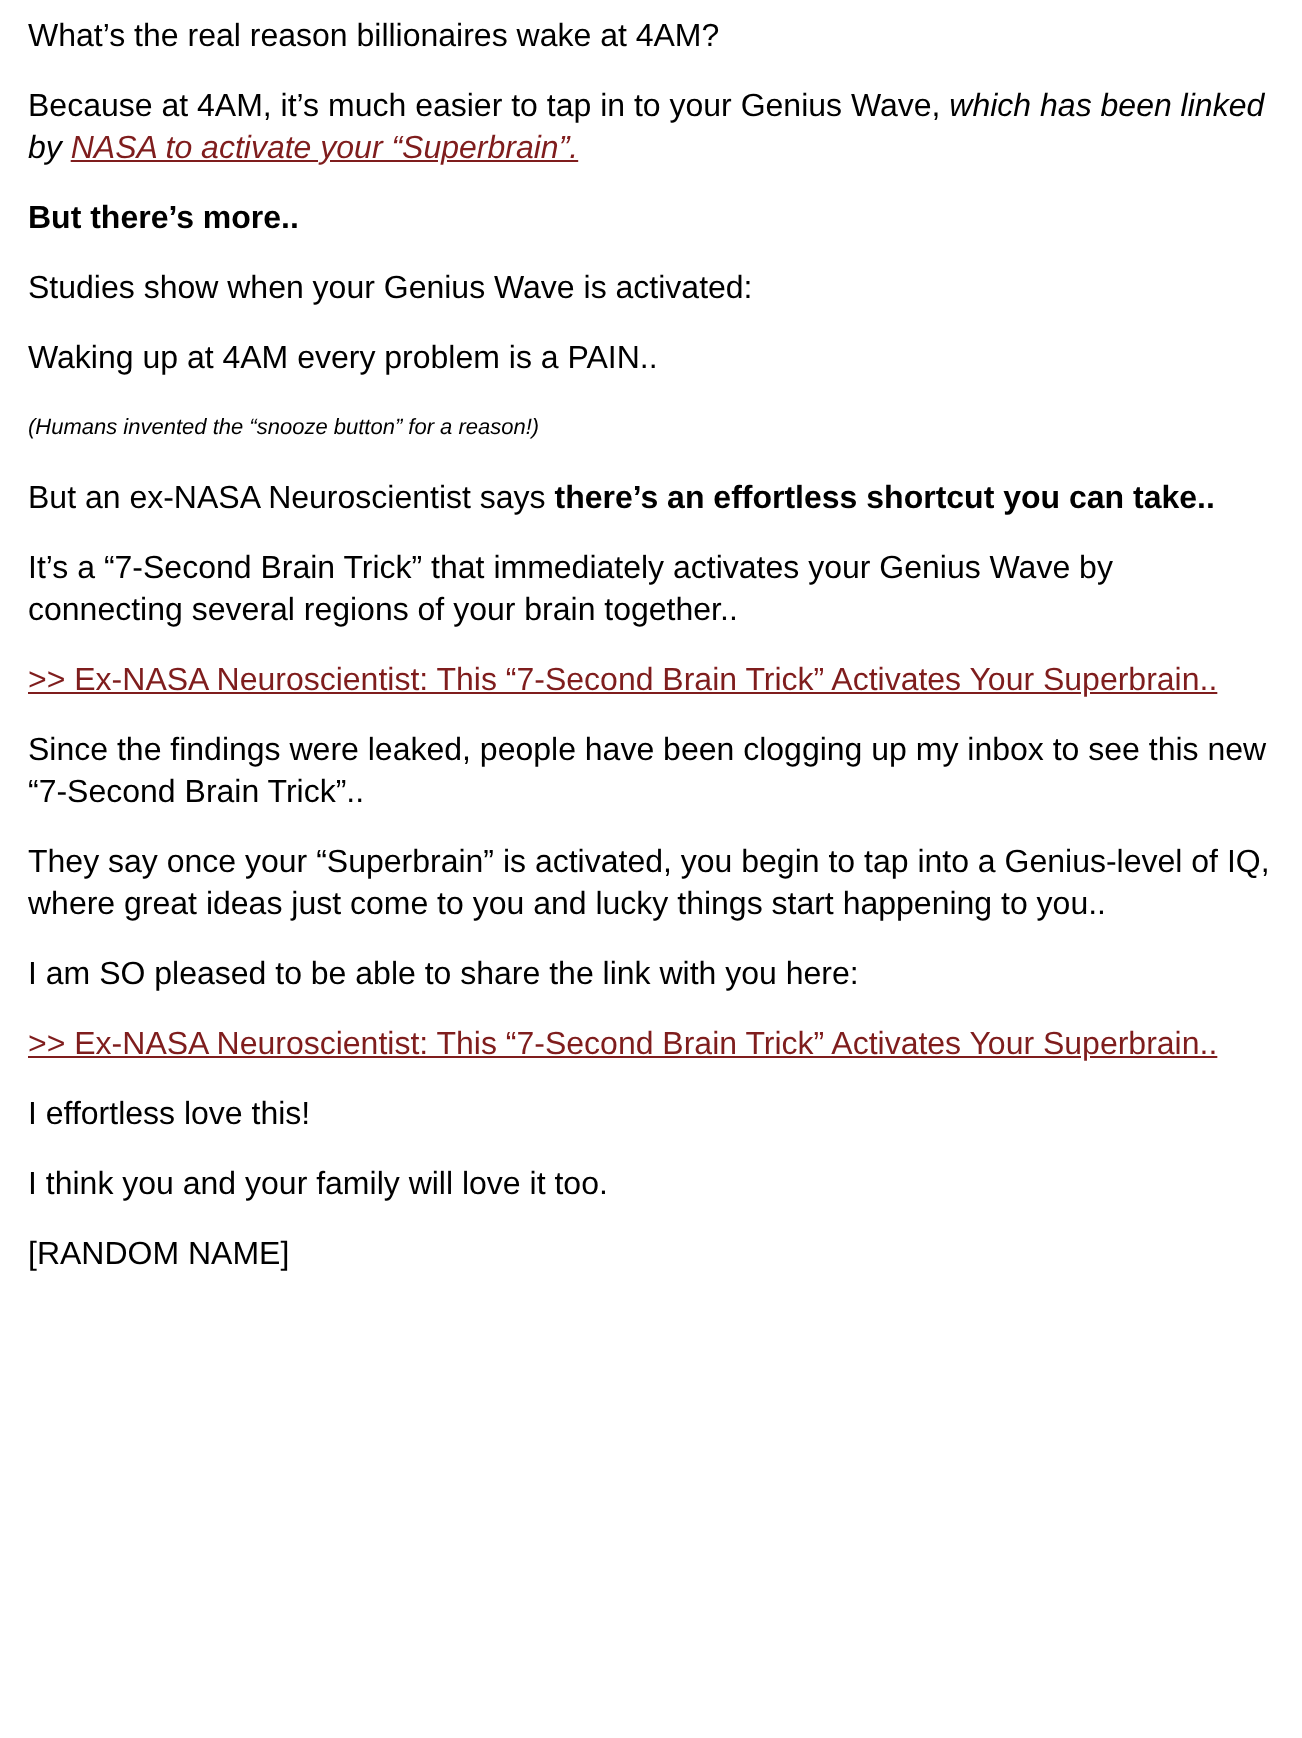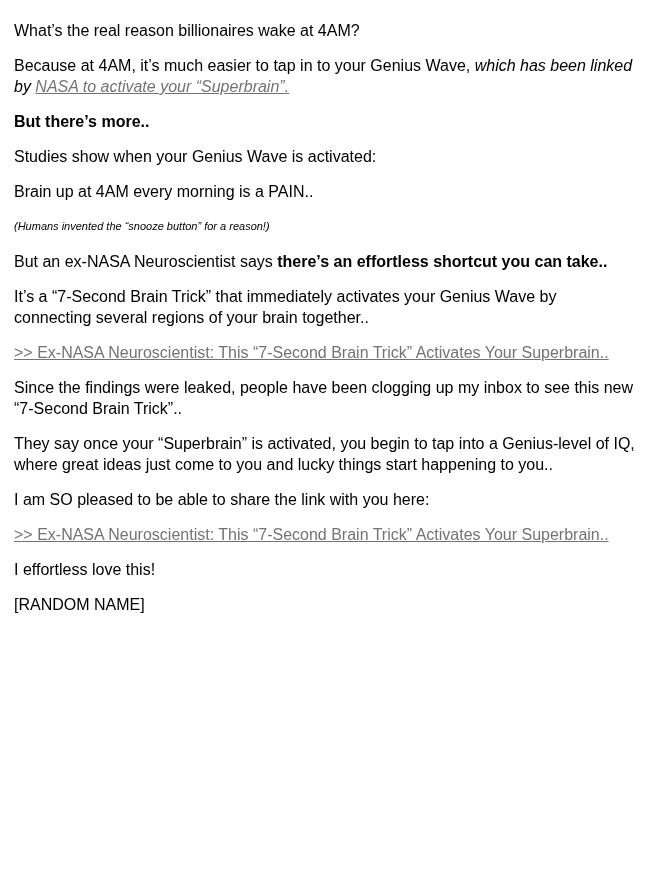--- a/index.html
+++ b/index.html
@@ -9,21 +9,21 @@
   }
   body {
     width: 651px;
     min-height: 869px;
     color: #000000;
     font-family: "Liberation Sans", sans-serif;
   }
   main.email-body {
     box-sizing: border-box;
     width: 651px;
-    padding: 20px 14px 14px 14px;
+    padding: 8px 14px 14px 14px;
     font-size: 16px;
     line-height: 21px;
   }
   main.email-body .content {
     max-width: 623px;
   }
   p.para {
     margin: 0 0 14px 0;
     padding: 0;
   }
@@ -45,39 +45,40 @@
     left: -25px;
     top: 7px;
     width: 6px;
     height: 6px;
     border-radius: 50%;
     background: #000000;
   }
   .italic { font-style: italic; }
   .bold { font-weight: bold; text-align: center; }
   a.link {
-    color: #737373;
+    color: #7f1d1d;
     text-decoration: underline;
     cursor: pointer;
   }
 </style>
 </head>
 <body>
 
 <main class="email-body">
   <div class="content">
       <p class="para"><span>What’s the real reason billionaires wake at 4AM?</span></p>
       <p class="para"><span>Because at 4AM, it’s much easier to tap in to your Genius Wave, </span><span class="italic">which has been linked by </span><a href="#" class="link italic">NASA to activate your “Superbrain”.</a></p>
       <p class="para"><span class="bold">But there’s more..</span></p>
       <p class="para"><span>Studies show when your Genius Wave is activated:</span></p>
-      <p class="para"><span>Brain up at 4AM every morning is a PAIN..</span></p>
+      <p class="para"><span>Waking up at 4AM every problem is a PAIN..</span></p>
       <p class="para note"><span class="italic">(Humans invented the “snooze button” for a reason!)</span></p>
       <p class="para"><span>But an ex-NASA Neuroscientist says </span><span class="bold">there’s an effortless shortcut you can take..</span></p>
       <p class="para"><span>It’s a “7-Second Brain Trick” that immediately activates your Genius Wave by connecting several regions of your brain together..</span></p>
       <p class="para"><a href="#" class="link">&gt;&gt; Ex-NASA Neuroscientist: This “7-Second Brain Trick” Activates Your Superbrain..</a></p>
       <p class="para"><span>Since the findings were leaked, people have been clogging up my inbox to see this new “7-Second Brain Trick”..</span></p>
       <p class="para"><span>They say once your “Superbrain” is activated, you begin to tap into a Genius-level of IQ, where great ideas just come to you and lucky things start happening to you..</span></p>
       <p class="para"><span>I am SO pleased to be able to share the link with you here:</span></p>
       <p class="para"><a href="#" class="link">&gt;&gt; Ex-NASA Neuroscientist: This “7-Second Brain Trick” Activates Your Superbrain..</a></p>
       <p class="para"><span>I effortless love this!</span></p>
+      <p class="para"><span>I think you and your family will love it too.</span></p>
       <p class="para"><span>[RANDOM NAME]</span></p>
     </div>
 </main>
 
 </body></html>

